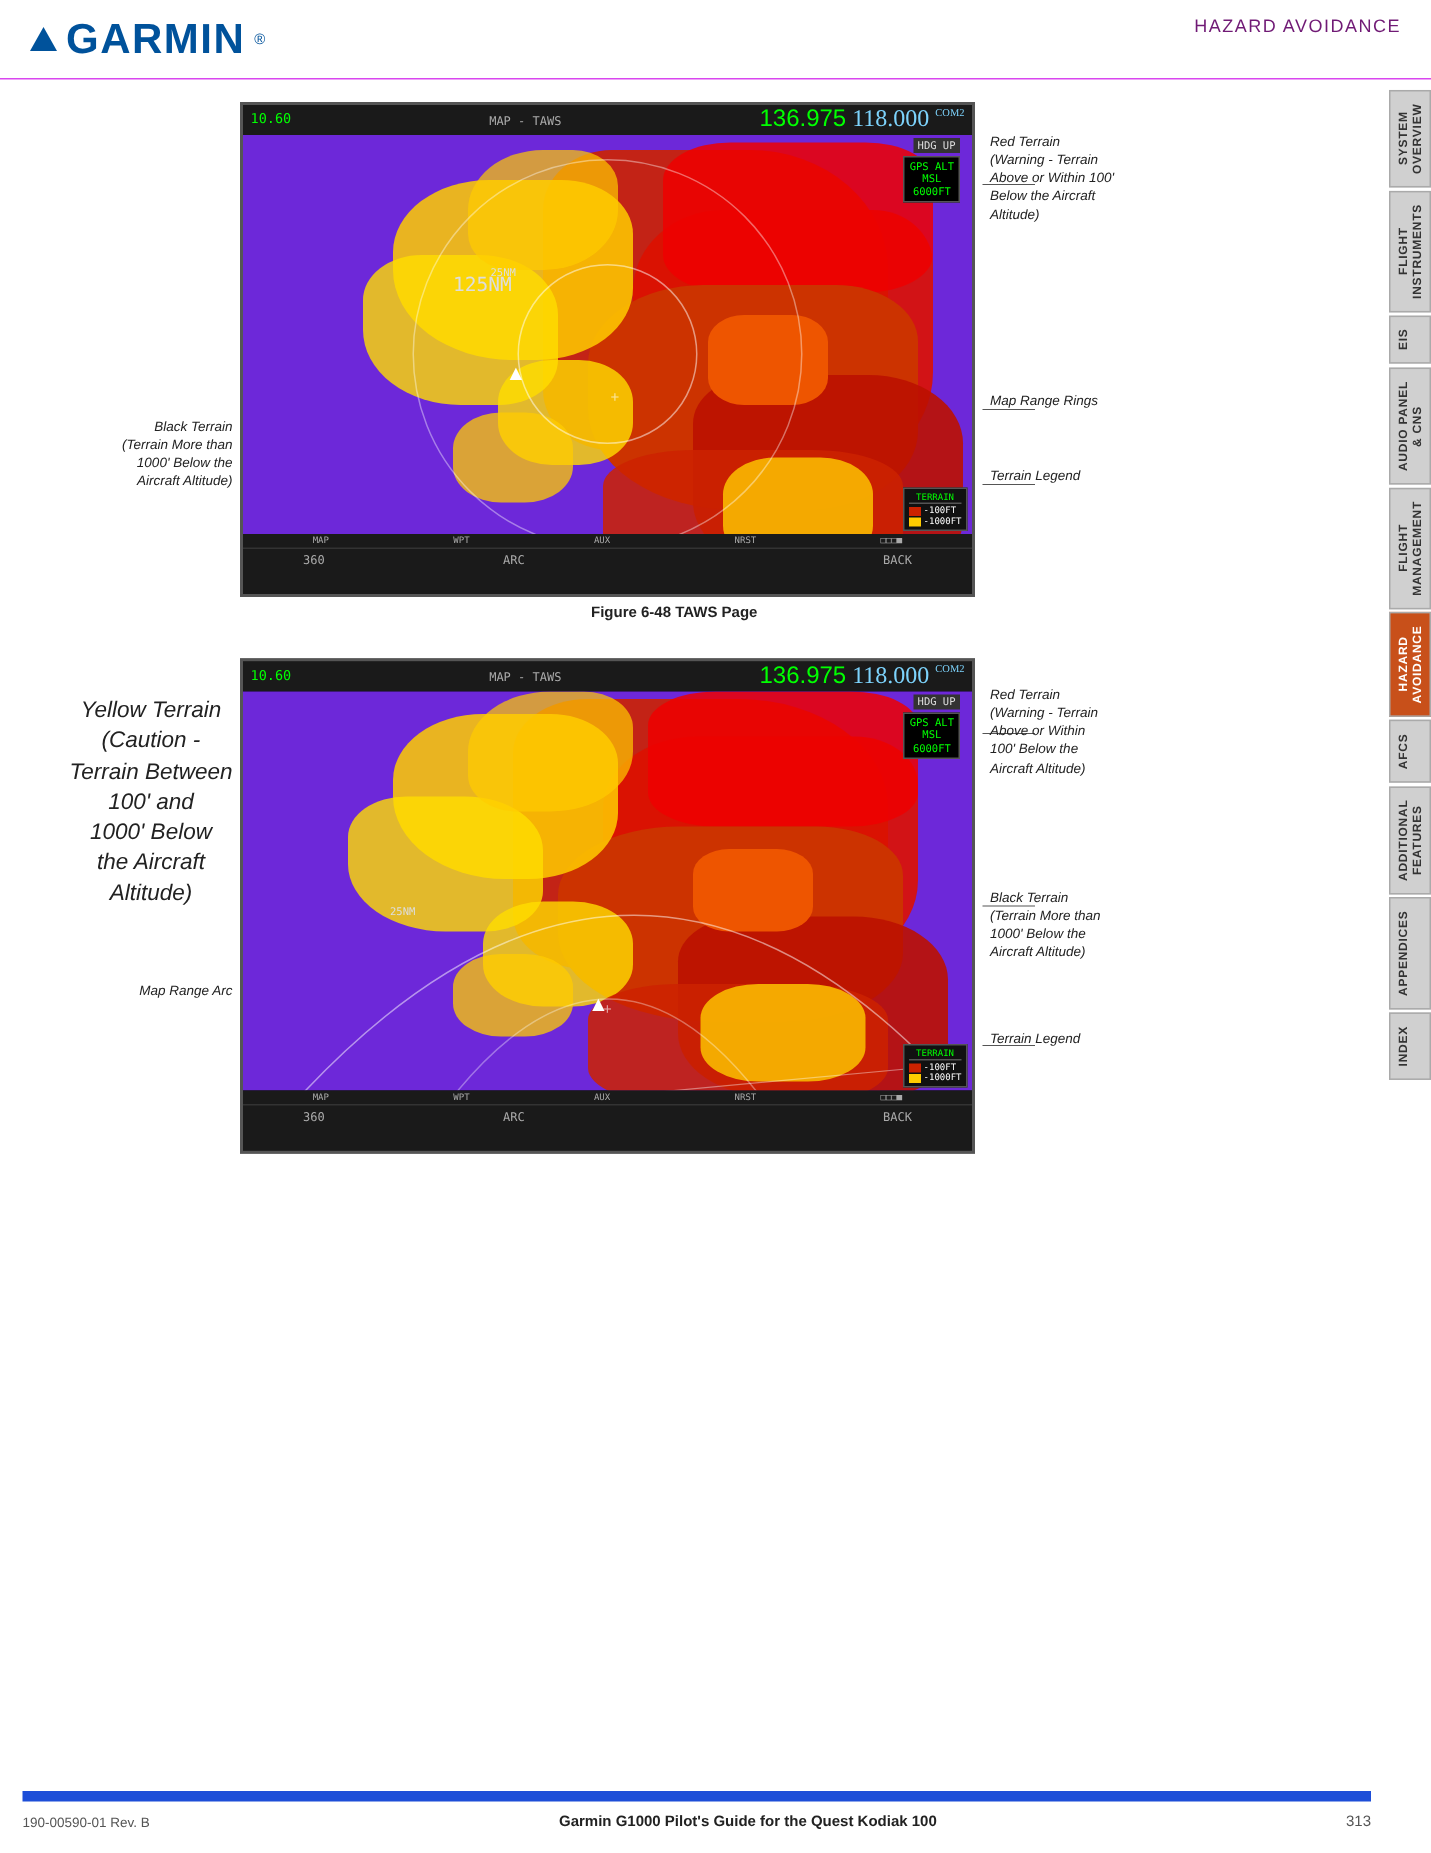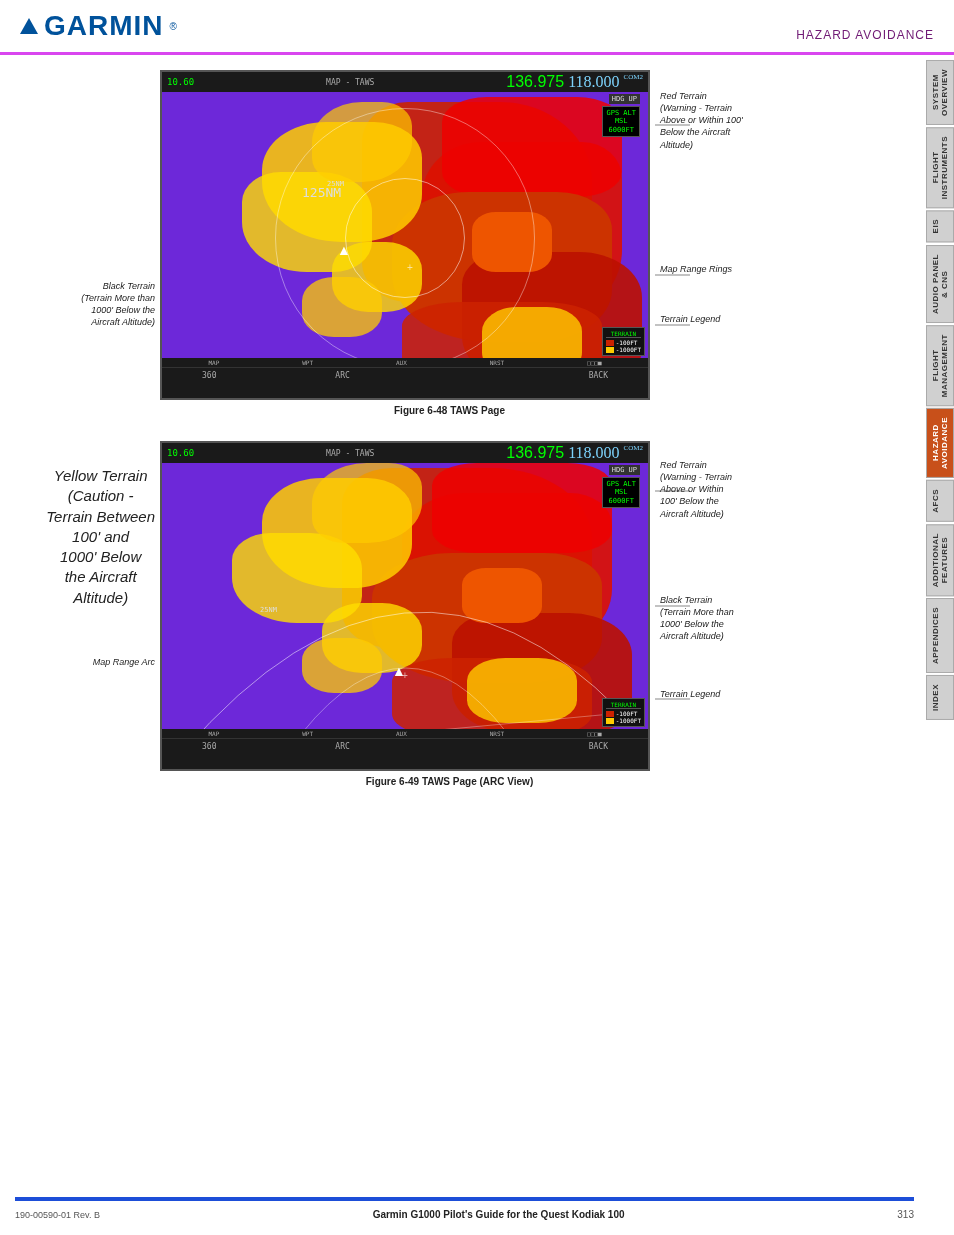--- a/index.html
+++ b/index.html
@@ -8,23 +8,23 @@
       min-height: 1235px;
       background: #fff;
       font-family: Arial, sans-serif;
       position: relative;
     }
 
     
     .header {
       display: flex;
       justify-content: space-between;
-      align-items: flex-end;
+      align-items: flex-start;
       padding: 10px 20px 10px 20px;
-      border-bottom: 3px solid #d946ef;
+      border-bottom: 1px solid #d946ef;
     }
     .garmin-logo {
       display: flex;
       align-items: center;
       gap: 6px;
     }
     .garmin-triangle {
       width: 0;
       height: 0;
       border-left: 9px solid transparent;
@@ -152,21 +152,21 @@
 
     
     .page-footer {
       position: absolute;
       bottom: 15px;
       left: 15px;
       right: 40px;
       display: flex;
       justify-content: space-between;
       align-items: center;
-      border-top: 4px solid #1d4ed8;
+      border-top: 7px solid #1d4ed8;
       padding-top: 8px;
     }
     .footer-left {
       font-size: 9px;
       color: #555;
     }
     .footer-center {
       font-size: 10px;
       font-weight: bold;
       color: #222;
@@ -422,21 +422,20 @@
         </div>
         <div style="position:absolute; top:153px; left:10px; font-size:9px; font-style:italic; line-height:1.35; color:#222;">
           <em>Black Terrain<br>(Terrain More than<br>1000' Below the<br>Aircraft Altitude)</em>
         </div>
         <div style="position:absolute; top:247px; left:10px; font-size:9px; font-style:italic; line-height:1.35; color:#222;">
           <em>Terrain Legend</em>
         </div>
       </div>
     </div>
 
-    <div class="figure-caption">Figure 6-49  TAWS Page (ARC View)</div>
   </div>
 
 </div>
 
 <div class="page-footer">
   <div class="footer-left">190-00590-01  Rev. B</div>
   <div class="footer-center">Garmin G1000 Pilot's Guide for the Quest Kodiak 100</div>
   <div class="footer-right">313</div>
 </div>
 

